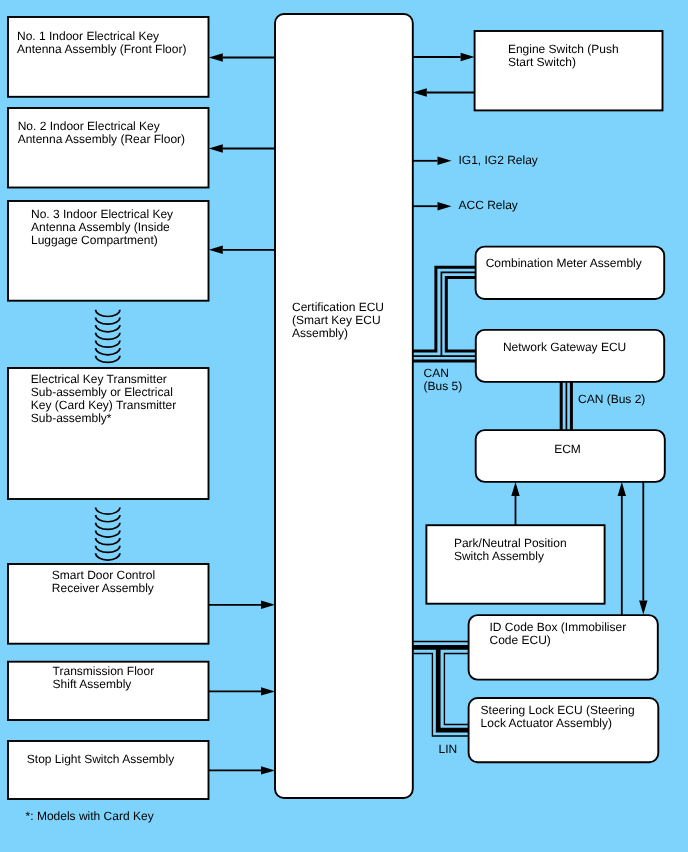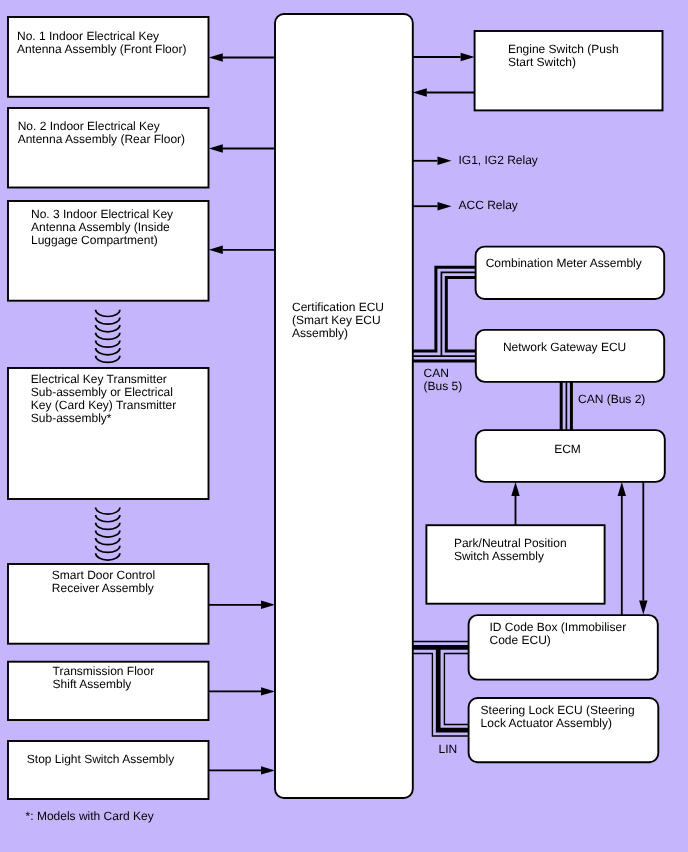--- a/index.html
+++ b/index.html
@@ -1,18 +1,18 @@
 <!DOCTYPE html>
 <html><head>
 <meta charset="utf-8">
 <style>
   html,body{margin:0;padding:0;background:#fff;}
   body{width:688px;height:852px;position:relative;overflow:hidden;
        font-family:"Liberation Sans", sans-serif;color:#000;}
-  #stage{position:absolute;left:0;top:0;width:688px;height:852px;background:#c4b5fd;}
+  #stage{position:absolute;left:0;top:0;width:688px;height:852px;background:#7dd3fc;}
   svg{position:absolute;left:0;top:0;display:block;}
   text{font-family:"Liberation Sans",sans-serif;font-size:12px;fill:#000;
        -webkit-font-smoothing:antialiased;text-rendering:geometricPrecision;}
 </style>
 </head>
 <body>
 
 <div id="stage">
 <svg width="688" height="852" viewBox="0 0 688 852">
 <g>

